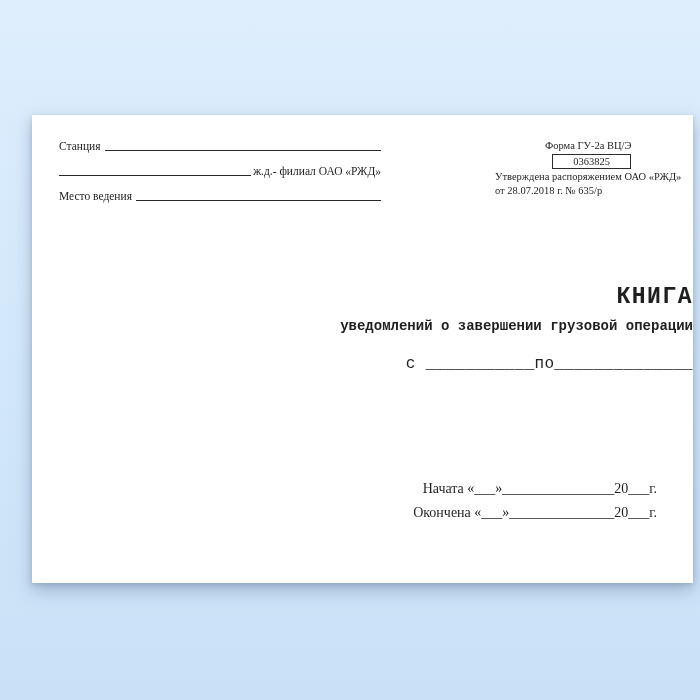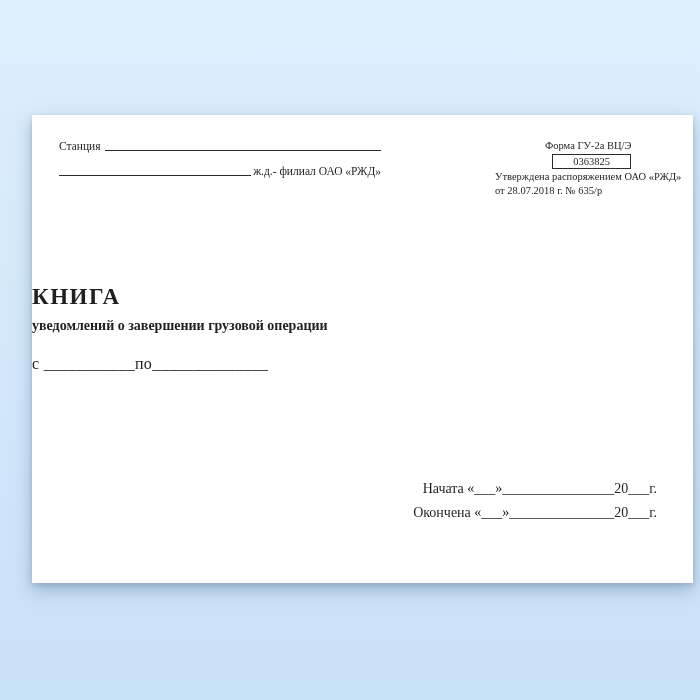--- a/index.html
+++ b/index.html
@@ -24,40 +24,44 @@
   .hl-row .label.before{margin-right:4px;}
   .hl-row .label.after{margin-left:2px;}
   
   .header-right{position:absolute;left:463px;top:24px;font-size:10.5px;line-height:14.5px;white-space:nowrap;}
   .hr-line1{display:flex;align-items:center;margin-bottom:1px;flex-direction:column;}
   .numbox{
     display:inline-block;border:1px solid #2b2b2b;padding:0 20px;margin-left:7px;
     line-height:13px;font-size:10.5px;
   }
   
-  .title-block{position:absolute;left:0;right:0;top:168px;text-align:left;}
+  .title-block{position:absolute;left:0;right:0;top:168px;text-align:right;font-family:Liberation Mono, monospace;}
   .title-main{font-size:23px;font-weight:bold;letter-spacing:1.5px;line-height:28px;}
   .title-sub{font-size:14px;font-weight:bold;margin-top:3px;line-height:24px;}
   .title-period{font-size:16px;margin-top:17px;letter-spacing:0.3px;}
   
   .footer-block{position:absolute;right:36px;top:362px;font-size:14px;text-align:right;line-height:23.5px;white-space:nowrap;}
 </style>
 </head>
 <body>
 
 <div class="paper">
 
   <div class="header-left">
     <div class="hl-row">
       <span class="label before">Станция</span>
       <span class="blank-line"></span>
     </div>
     <div class="hl-row">
       <span class="blank-line"></span>
       <span class="label after">ж.д.- филиал ОАО «РЖД»</span>
+    </div>
+    <div class="hl-row">
+      <span class="label before">Место ведения</span>
+      <span class="blank-line"></span>
     </div>
   </div>
 
   <div class="header-right">
     <div class="hr-line1">
       <span>Форма ГУ-2а ВЦ/Э</span>
       <span class="numbox">0363825</span>
     </div>
     <div>Утверждена распоряжением ОАО «РЖД»</div>
     <div>от 28.07.2018 г. № 635/р</div>

